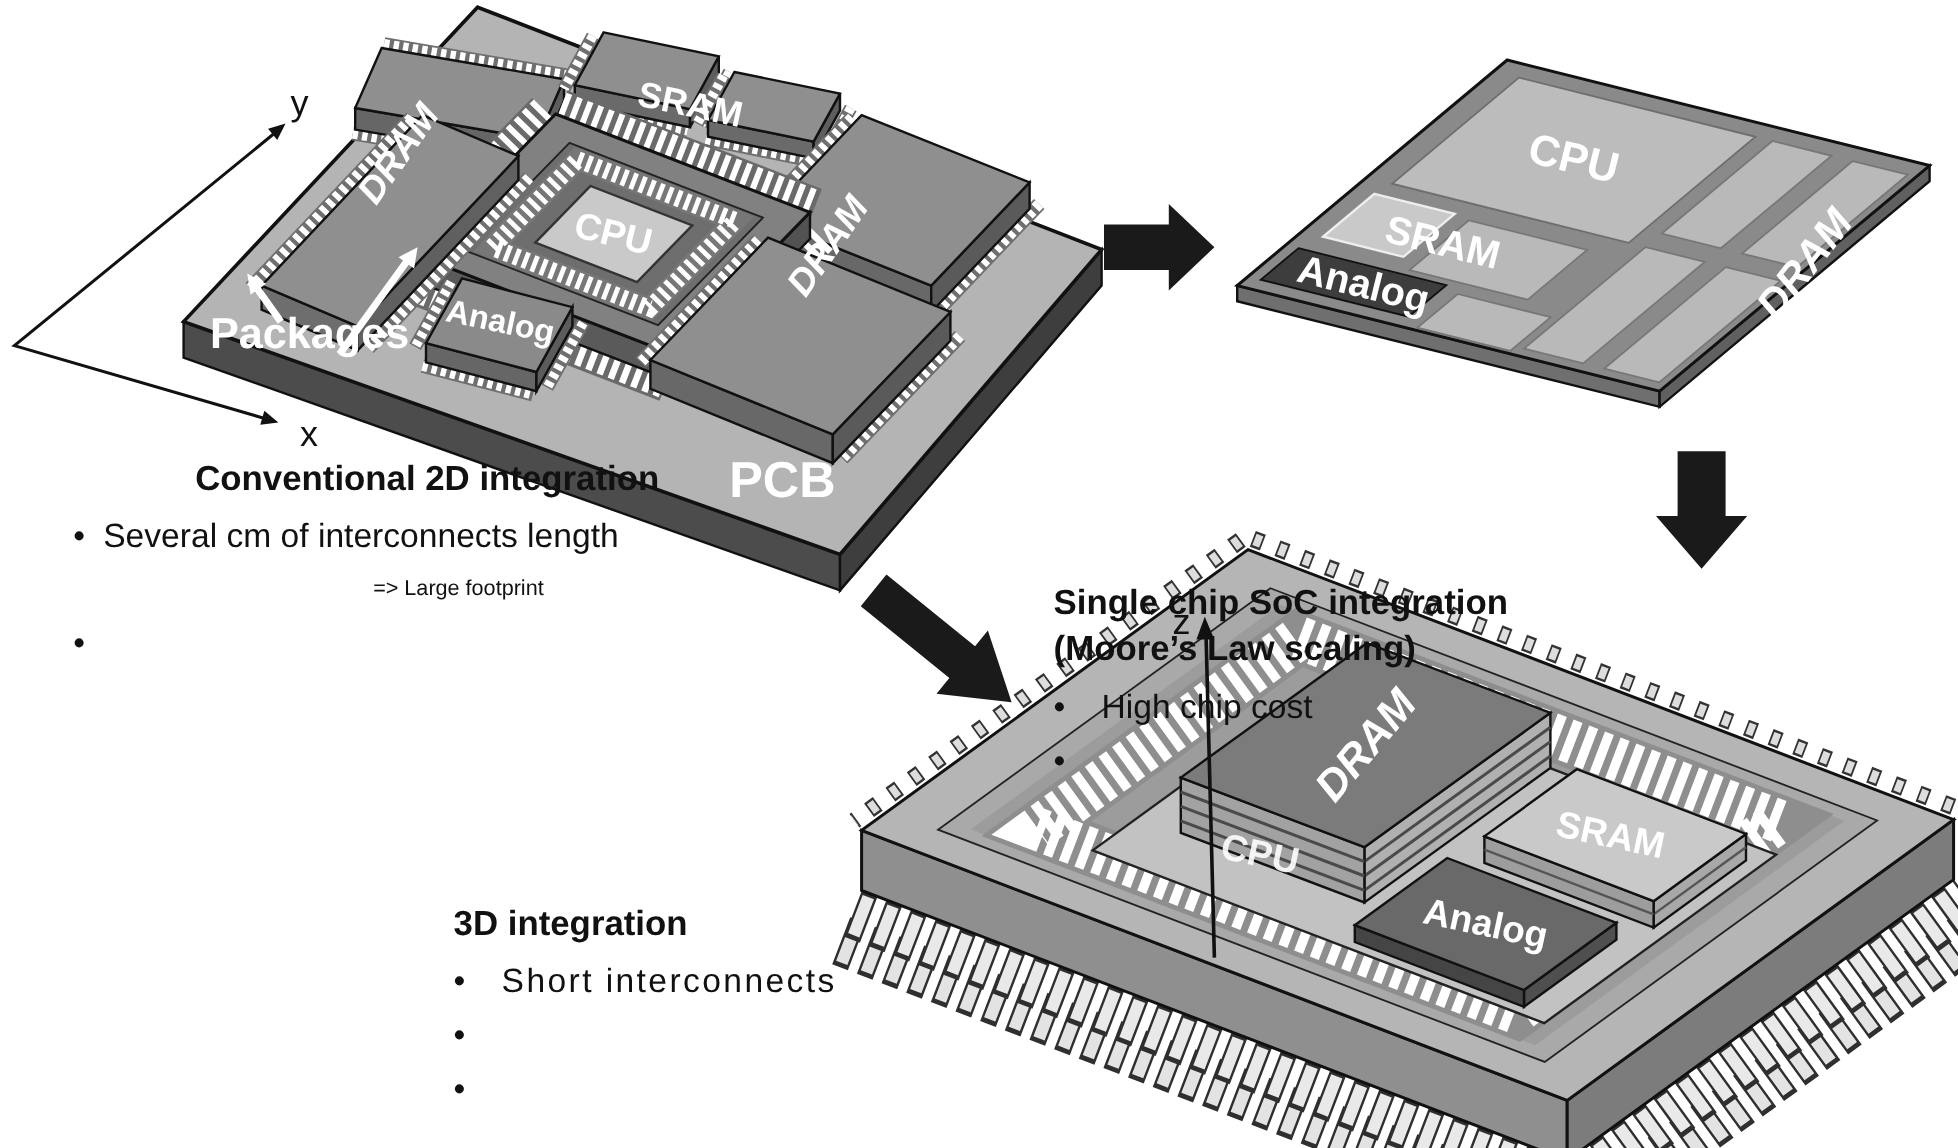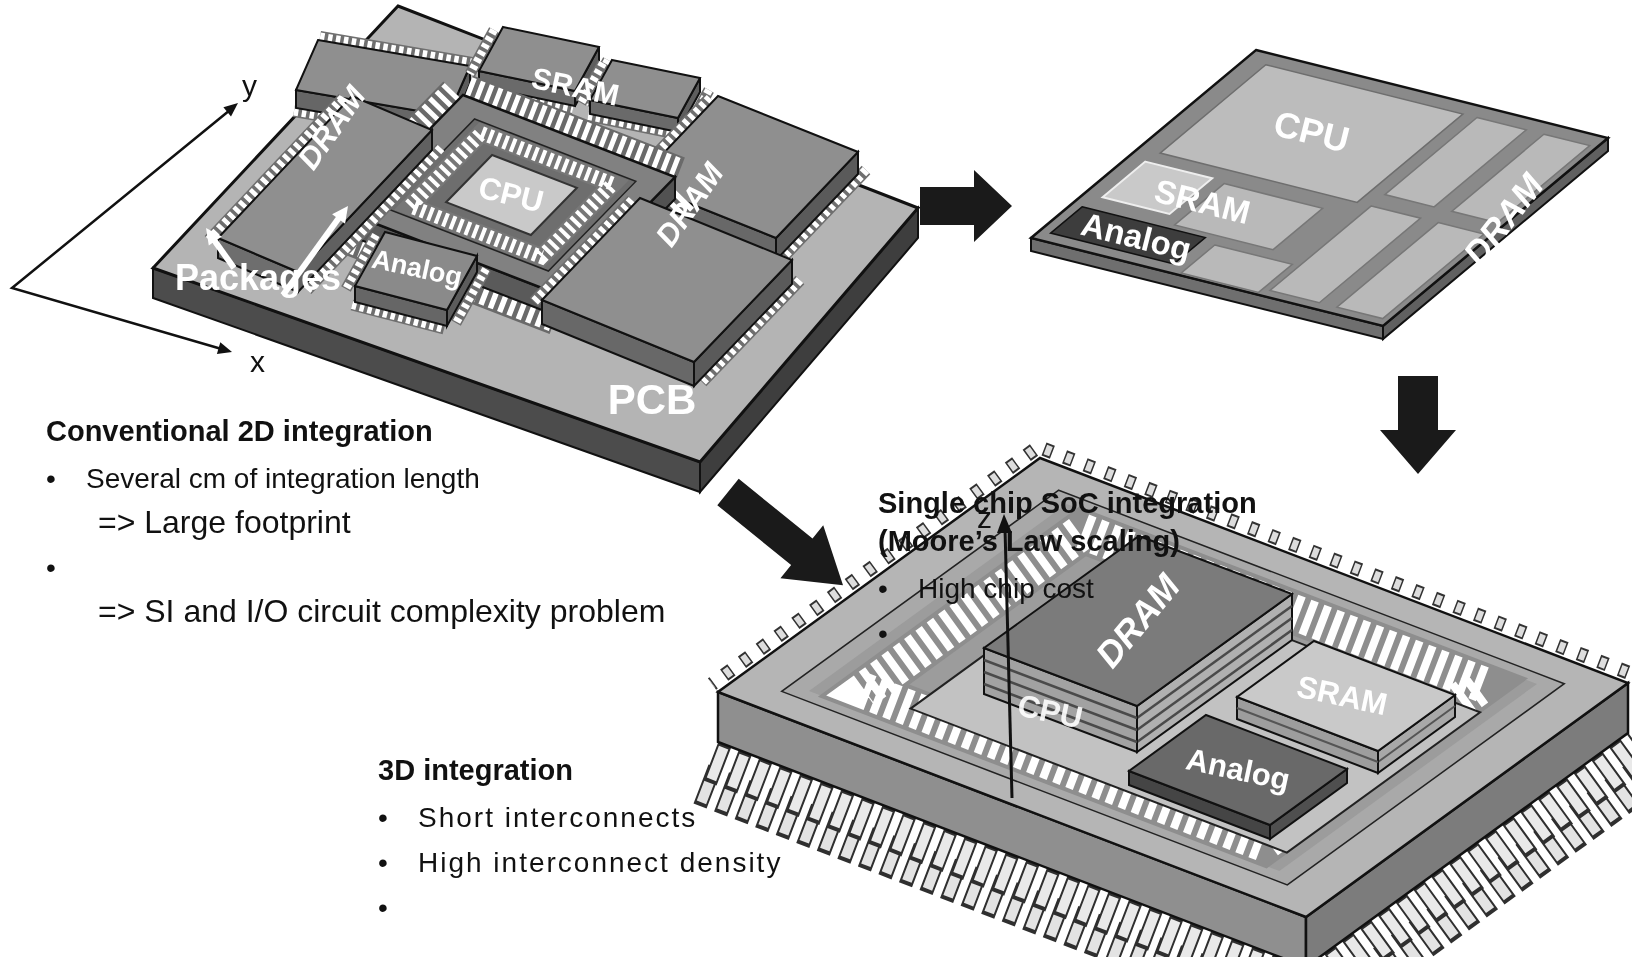--- a/index.html
+++ b/index.html
@@ -4,21 +4,21 @@
 <style>
   html,body{margin:0;padding:0;background:#ffffff;}
   body{width:1632px;height:957px;position:relative;overflow:hidden;
        font-family:"Liberation Sans",sans-serif;}
   svg{position:absolute;left:0;top:0;}
   .fig-label{fill:#ffffff;font-weight:bold;}
   .tblock{position:absolute;color:#111111;}
   .tb-title{font-weight:bold;font-size:29px;line-height:38px;}
   .bullet{display:flex;font-size:28px;margin-top:12px;line-height:33px;}
   .bullet .dot{width:40px;flex:none;}
-  .subline{margin-left:52px;font-size:32px;margin-top:11px;line-height:33px;}
+  .subline{margin-left:52px;font-size:18px;margin-top:11px;line-height:33px;}
   .ls .bullet{letter-spacing:2px;}
   text{font-family:"Liberation Sans",sans-serif;}
 </style>
 </head>
 <body>
 
 <svg width="1632" height="957" viewBox="0 0 1632 957">
 
   <g>
 
@@ -232,31 +232,30 @@
     <text class="fig-label" x="1050" y="722" font-size="31" text-anchor="middle" transform="rotate(12 1050 712)" opacity="0.9">CPU</text>
 
     <g>
       <line x1="1012" y1="798" x2="1005" y2="528" stroke="#111" stroke-width="3"></line>
       <polygon points="1004,514 1012,533 997,533" fill="#111"></polygon>
       <text x="992" y="528" font-size="30" fill="#111" text-anchor="end">z</text>
     </g>
   </g>
 </svg>
 
-<div class="tblock" style="left:46px;top:412px;width:620px;">
+<div class="tblock" style="left:46px;top:380px;width:620px;text-align:center;">
   <div class="tb-title">Conventional 2D integration</div>
   <div class="bullet">
       <span class="dot">•</span>
-      <span>Several cm of integration length</span>
+      <span>Several cm of interconnects length</span>
     </div>
   <div class="subline">=&gt; Large footprint</div>
   <div class="bullet">
       <span class="dot">•</span>
     </div>
-  <div class="subline">=&gt; SI and I/O circuit complexity problem</div>
 </div>
 
 <div class="tblock" style="left:878px;top:484px;width:470px;">
   <div class="tb-title">Single chip SoC integration</div>
   <div class="tb-title">(Moore’s Law scaling)</div>
   <div class="bullet">
       <span class="dot">•</span>
       <span>High chip cost</span>
     </div>
   <div class="bullet">
@@ -265,18 +264,17 @@
 </div>
 
 <div class="tblock ls" style="left:378px;top:732px;width:640px;margin-top:19px;">
   <div class="tb-title">3D integration</div>
   <div class="bullet">
       <span class="dot">•</span>
       <span>Short interconnects</span>
     </div>
   <div class="bullet">
       <span class="dot">•</span>
-      <span>High interconnect density</span>
     </div>
   <div class="bullet">
       <span class="dot">•</span>
     </div>
 </div>
 
 </body></html>

